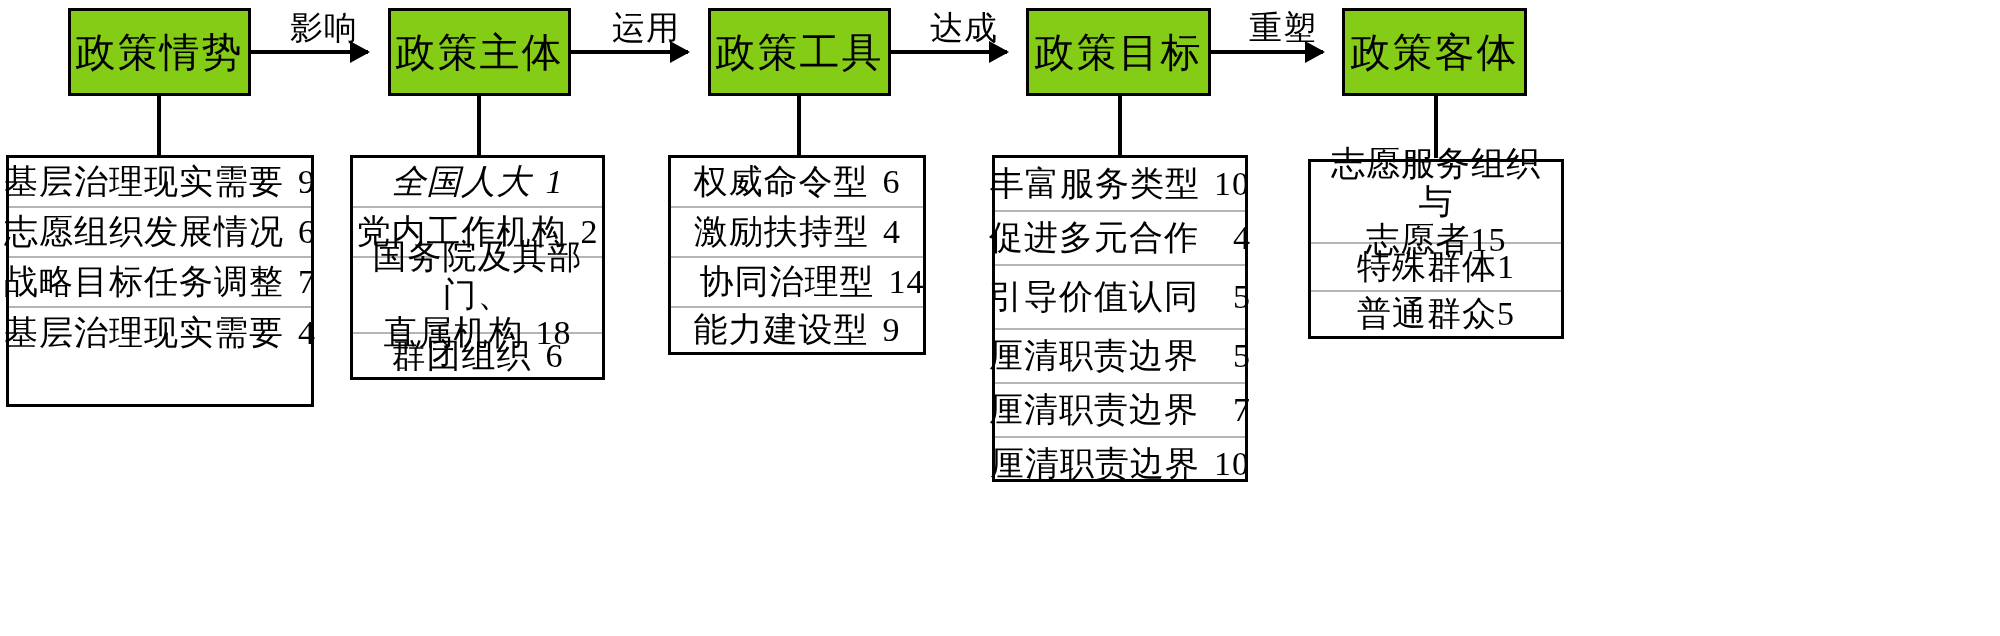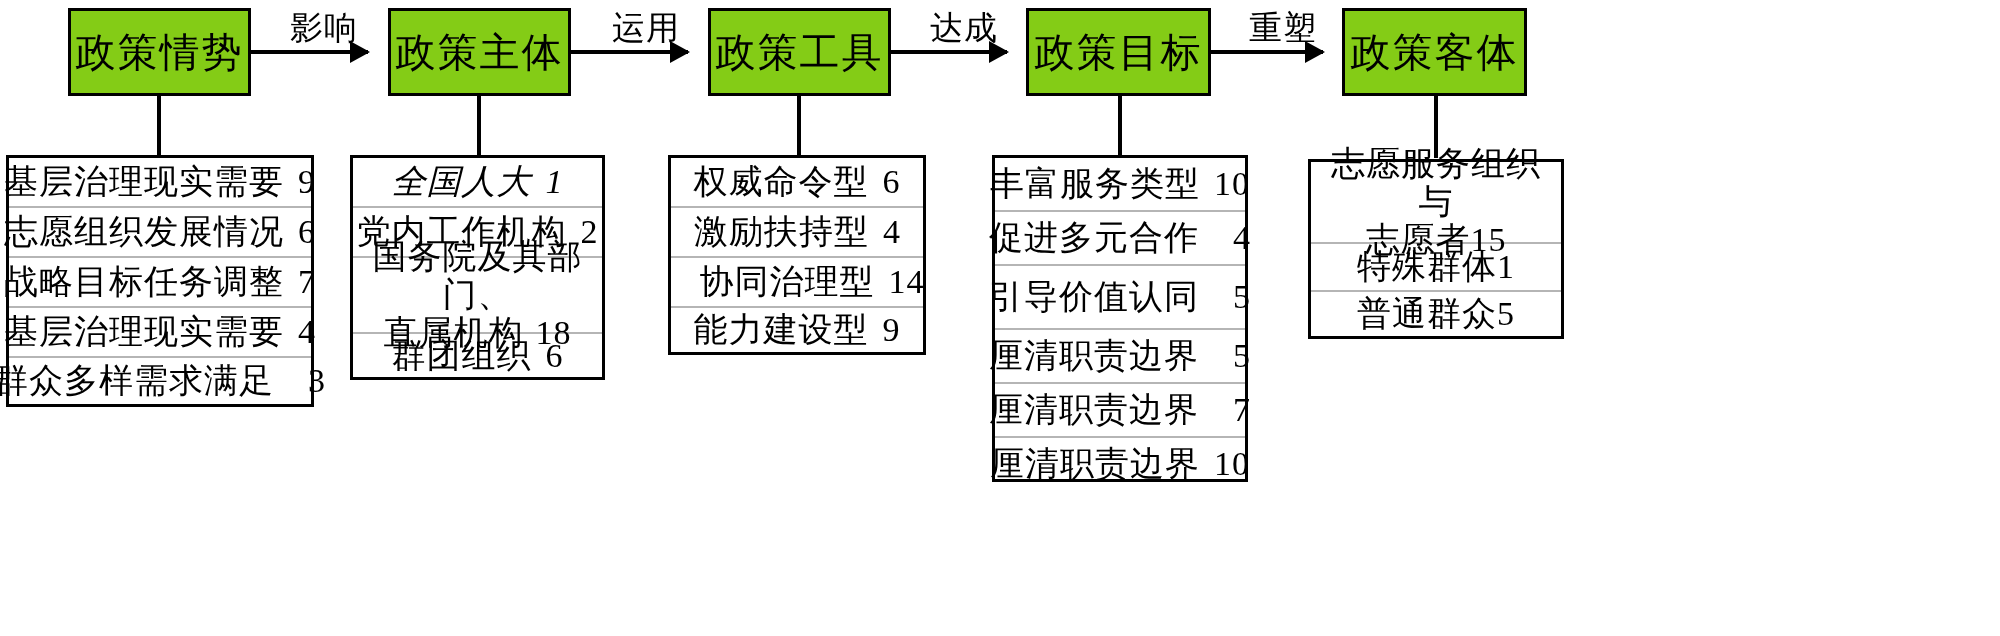--- a/index.html
+++ b/index.html
@@ -161,24 +161,20 @@
       <span class="num">6</span>
     </div>
     <div class="detail-row" style="height:50px;">
       <span class="label">战略目标任务调整</span>
       <span class="num">7</span>
     </div>
     <div class="detail-row" style="height:50px;">
       <span class="label">基层治理现实需要</span>
       <span class="num">4</span>
     </div>
-    <div class="detail-row wide-gap" style="height:46px;">
-      <span class="label">群众多样需求满足</span>
-      <span class="num">3</span>
-    </div>
   </div>
 
   <div class="detail-table" style="left:350px; top:155px; width:255px; height:225px;">
     <div class="detail-row" style="height:50px;font-style:italic;">
       <span class="label">全国人大</span>
       <span class="num">1</span>
     </div>
     <div class="detail-row" style="height:50px;">
       <span class="label">党内工作机构</span>
       <span class="num">2</span>

